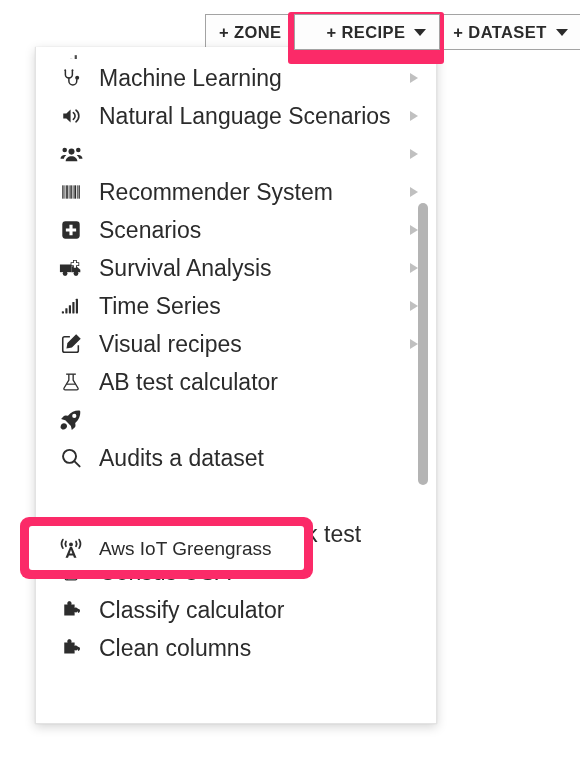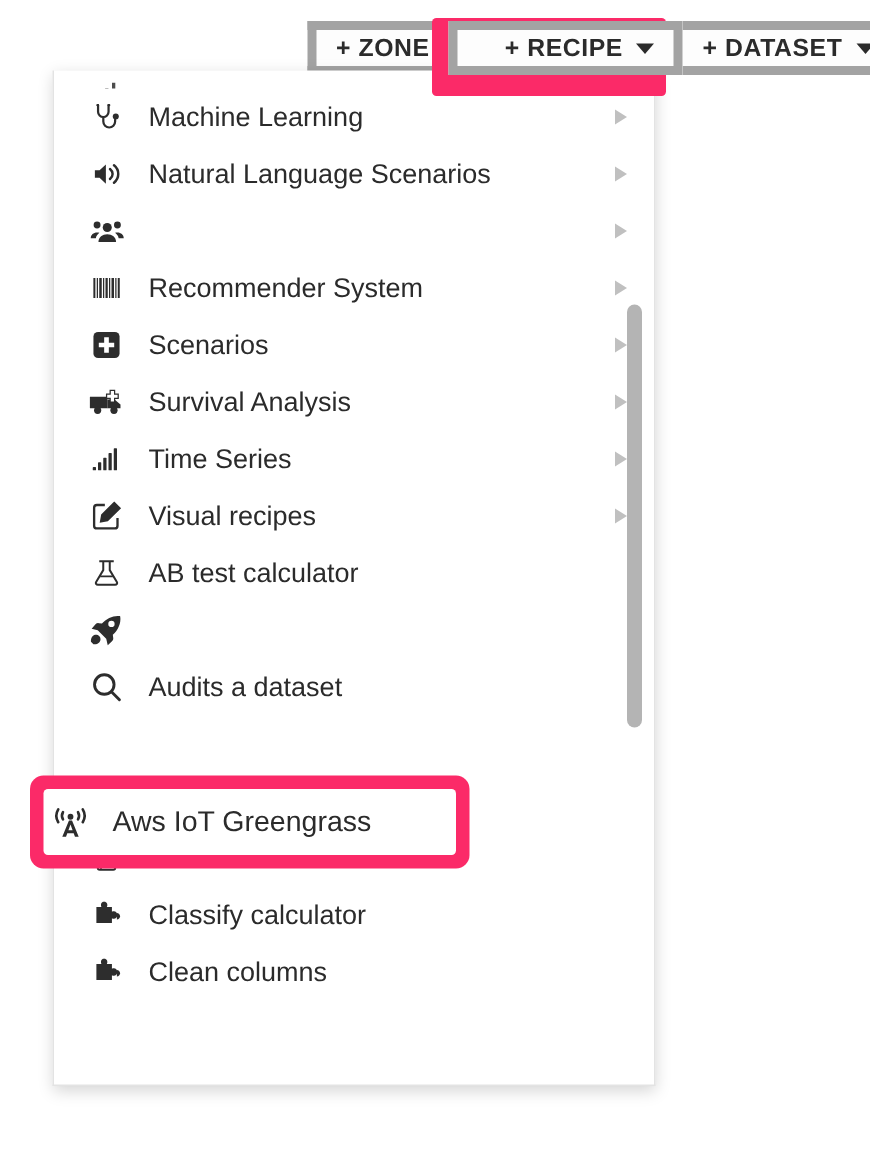--- a/index.html
+++ b/index.html
@@ -14,21 +14,21 @@
   
   .toolbar {
     position: absolute;
     top: 14px; left: 205px;
     display: flex;
     align-items: stretch;
     height: 36px;
   }
   .tbtn {
     background: #fdfdfd;
-    border: 6px solid #a3a3a3;
+    border: 1px solid #a3a3a3;
     height: 36px;
     display: flex;
     align-items: center;
     gap: 9px;
     padding: 0 13px;
     font-size: 16.5px;
     font-weight: bold;
     color: #2b2b2b;
     letter-spacing: .4px;
     white-space: nowrap;
@@ -80,21 +80,21 @@
     width: 30px;
     min-width: 30px;
     display: flex;
     align-items: center;
     justify-content: center;
     color: #2d2d2d;
   }
   .mi .ic svg { display: block; }
   .mi .lbl {
     margin-left: 13px;
-    font-size: 18px;
+    font-size: 23px;
     color: #2b2b2b;
     white-space: nowrap;
     line-height: 1;
   }
   .mi .arrow {
     position: absolute;
     right: 20px;
     width: 0; height: 0;
     border-top: 5.5px solid transparent;
     border-bottom: 5.5px solid transparent;
@@ -137,21 +137,21 @@
     width: 275px; height: 44px;
     background: #ffffff;
     border-radius: 3px;
   }
   .hl-aws-row {
     position: absolute;
     left: 9px; top: 9px;
     width: 275px; height: 44px;
     display: flex;
     align-items: center;
-    padding-left: 3px;
+    padding-left: 27px;
     z-index: 6;
   }
   .hl-aws-row .ic {
     width: 30px; min-width: 30px;
     display: flex; align-items: center; justify-content: center;
     color: #2d2d2d;
   }
   .hl-aws-row .lbl {
     margin-left: 13px;
     font-size: 19px;

